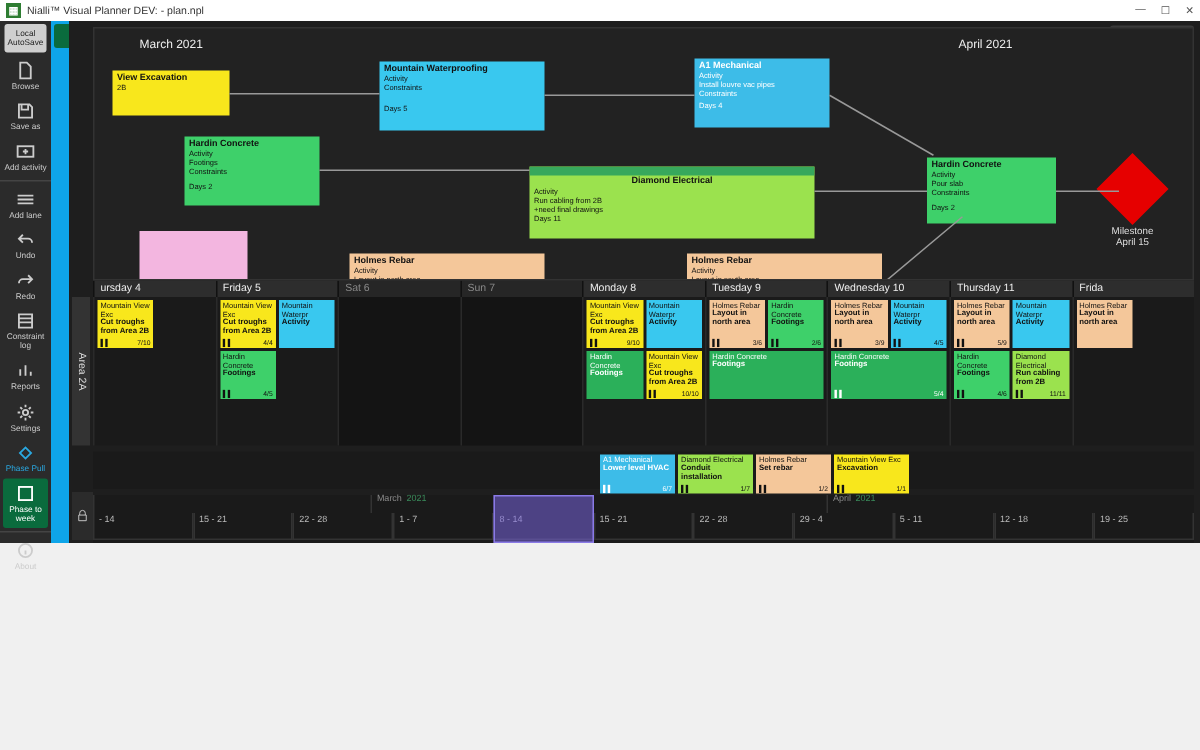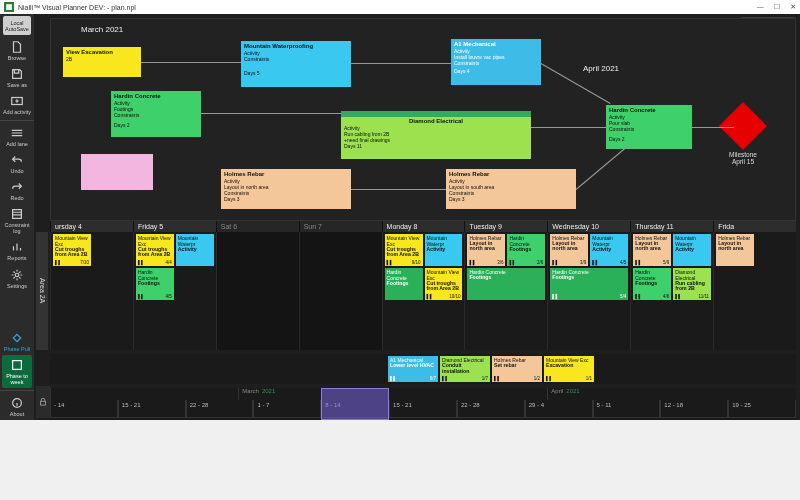--- a/index.html
+++ b/index.html
@@ -1,21 +1,21 @@
 <!DOCTYPE html>
 <html><head>
 <meta charset="utf-8">
 <style>
   * { box-sizing: border-box; margin: 0; padding: 0; font-family: "Segoe UI", Arial, sans-serif; }
   body { width: 800px; height: 500px; background: #f0f0f0; overflow: hidden; font-size: 7px; color: #ddd; }
   
   .titlebar { height: 14px; background: #fff; display: flex; align-items: center; padding: 0 4px; color: #333; }
   .titlebar .logo { width: 10px; height: 10px; background: #2e7d32; margin-right: 4px; display:flex; align-items:center; justify-content:center; color:#fff; font-weight:bold; font-size:7px; }
   .titlebar .winctl { margin-left:auto; display:flex; gap:10px; color:#555; }
-  .app { position: relative; width: 800px; height: 406px; background: #0ea5e9; display:flex; }
+  .app { position: relative; width: 800px; height: 348px; background: #0ea5e9; display:flex;gap:12px; }
   
   .toolbar { width: 34px; background: #2b2b2b; display:flex; flex-direction:column; align-items:center; padding-top:2px; }
   .tool { width:30px; display:flex; flex-direction:column; align-items:center; color:#ccc; padding:3px 0; cursor:pointer; }
   .tool .ico { width:14px; height:14px; display:flex; align-items:center; justify-content:center; }
   .tool .lbl { font-size:5.5px; margin-top:1px; text-align:center; line-height:1.1; }
   .tool.autosave { background:#cfcfcf; color:#222; border-radius:2px; width:28px; margin-bottom:2px;}
   .tool svg { stroke:#ccc; fill:none; stroke-width:1.4; }
   .tool.sep { border-top:1px solid #444; width:100%; height:0; padding:0; margin:2px 0;}
   .spacer { flex:1; }
   .accent { background:#0a6b3d; width:12px; height:16px; border-radius:2px; position:absolute; left:36px; top:2px; }
@@ -189,21 +189,21 @@
 
   <div class="main">
     <div class="fullscreen-btn">
       <span>Full Screen</span>
       <span>⤢</span>
     </div>
 
     <div class="canvas">
 
       <div class="month-tag" style="left:30px;top:6px;">March 2021</div>
-      <div class="month-tag" style="left:532px;top:6px;margin-top:39px;">April 2021</div>
+      <div class="month-tag" style="left:576px;top:6px;">April 2021</div>
 
       <div class="card c-yellow" style="left:12px;top:28px;width:78px;height:30px;">
         <div class="title">View Excavation</div>
         <div class="row">2B</div>
       </div>
       <div class="card c-green" style="left:60px;top:72px;width:90px;height:46px;">
         <div class="title">Hardin Concrete</div>
         <div class="row">Activity</div>
         <div class="row">Footings</div>
         <div class="row">Constraints</div>

